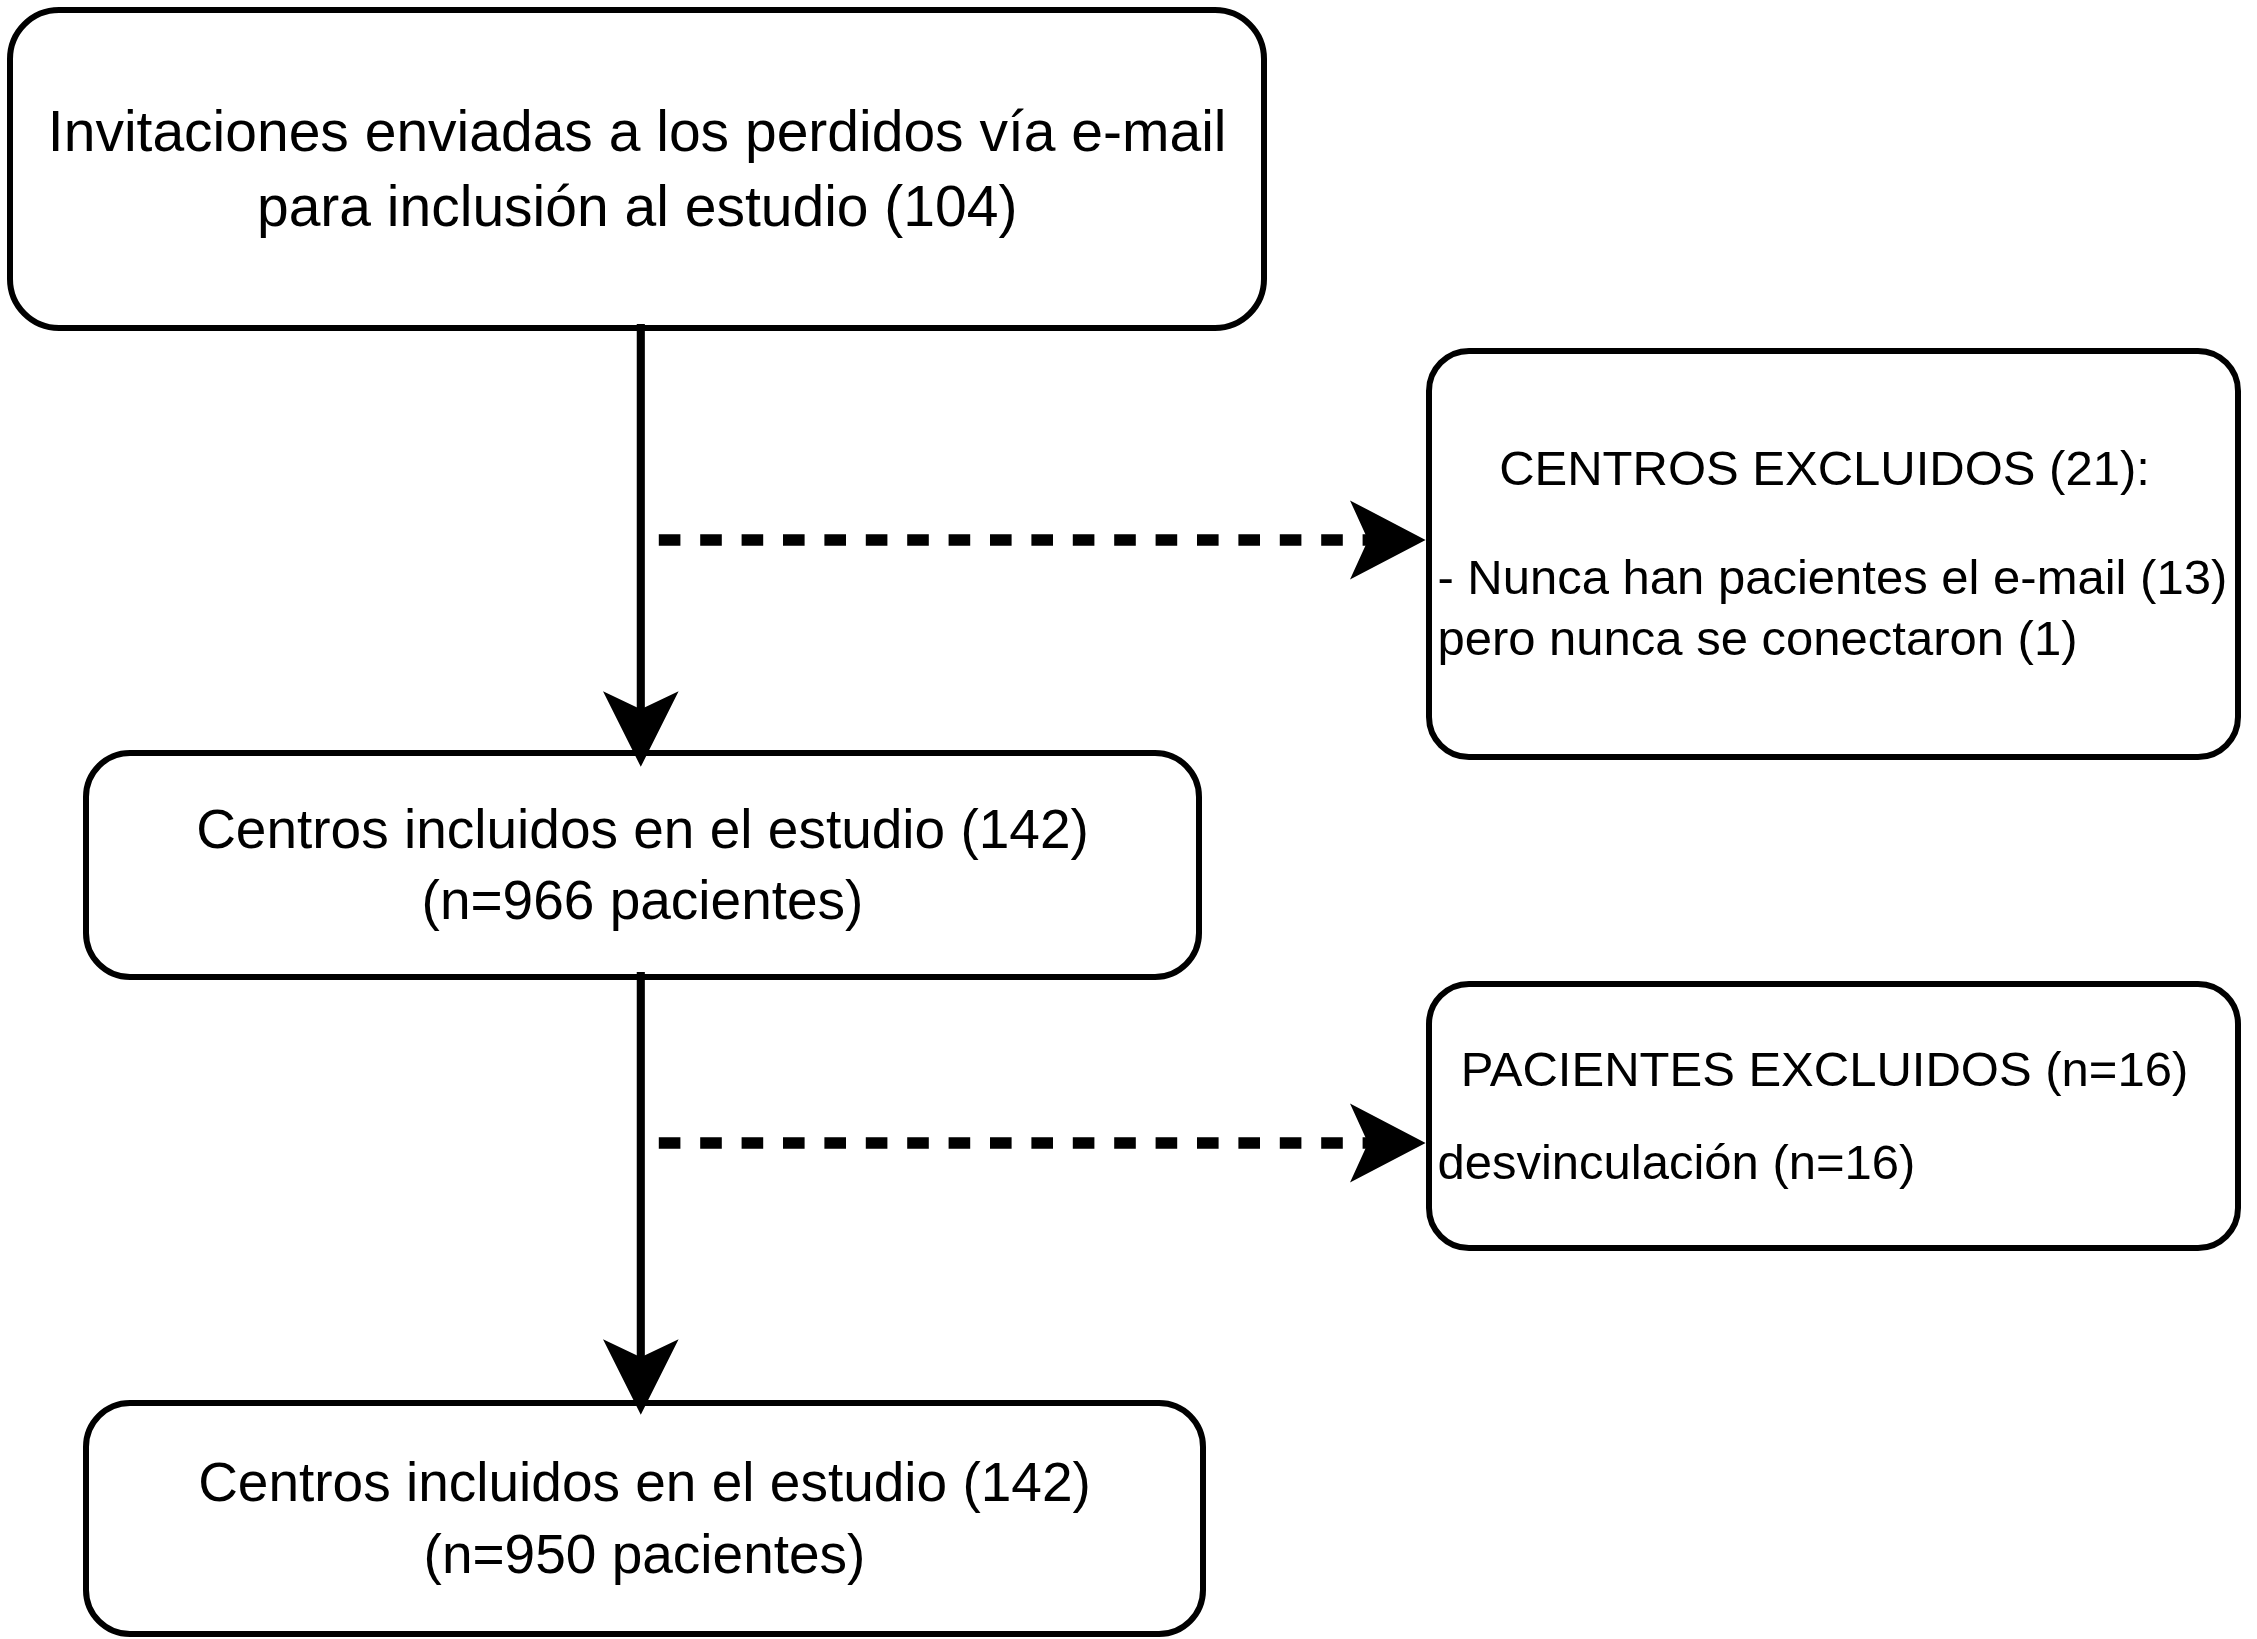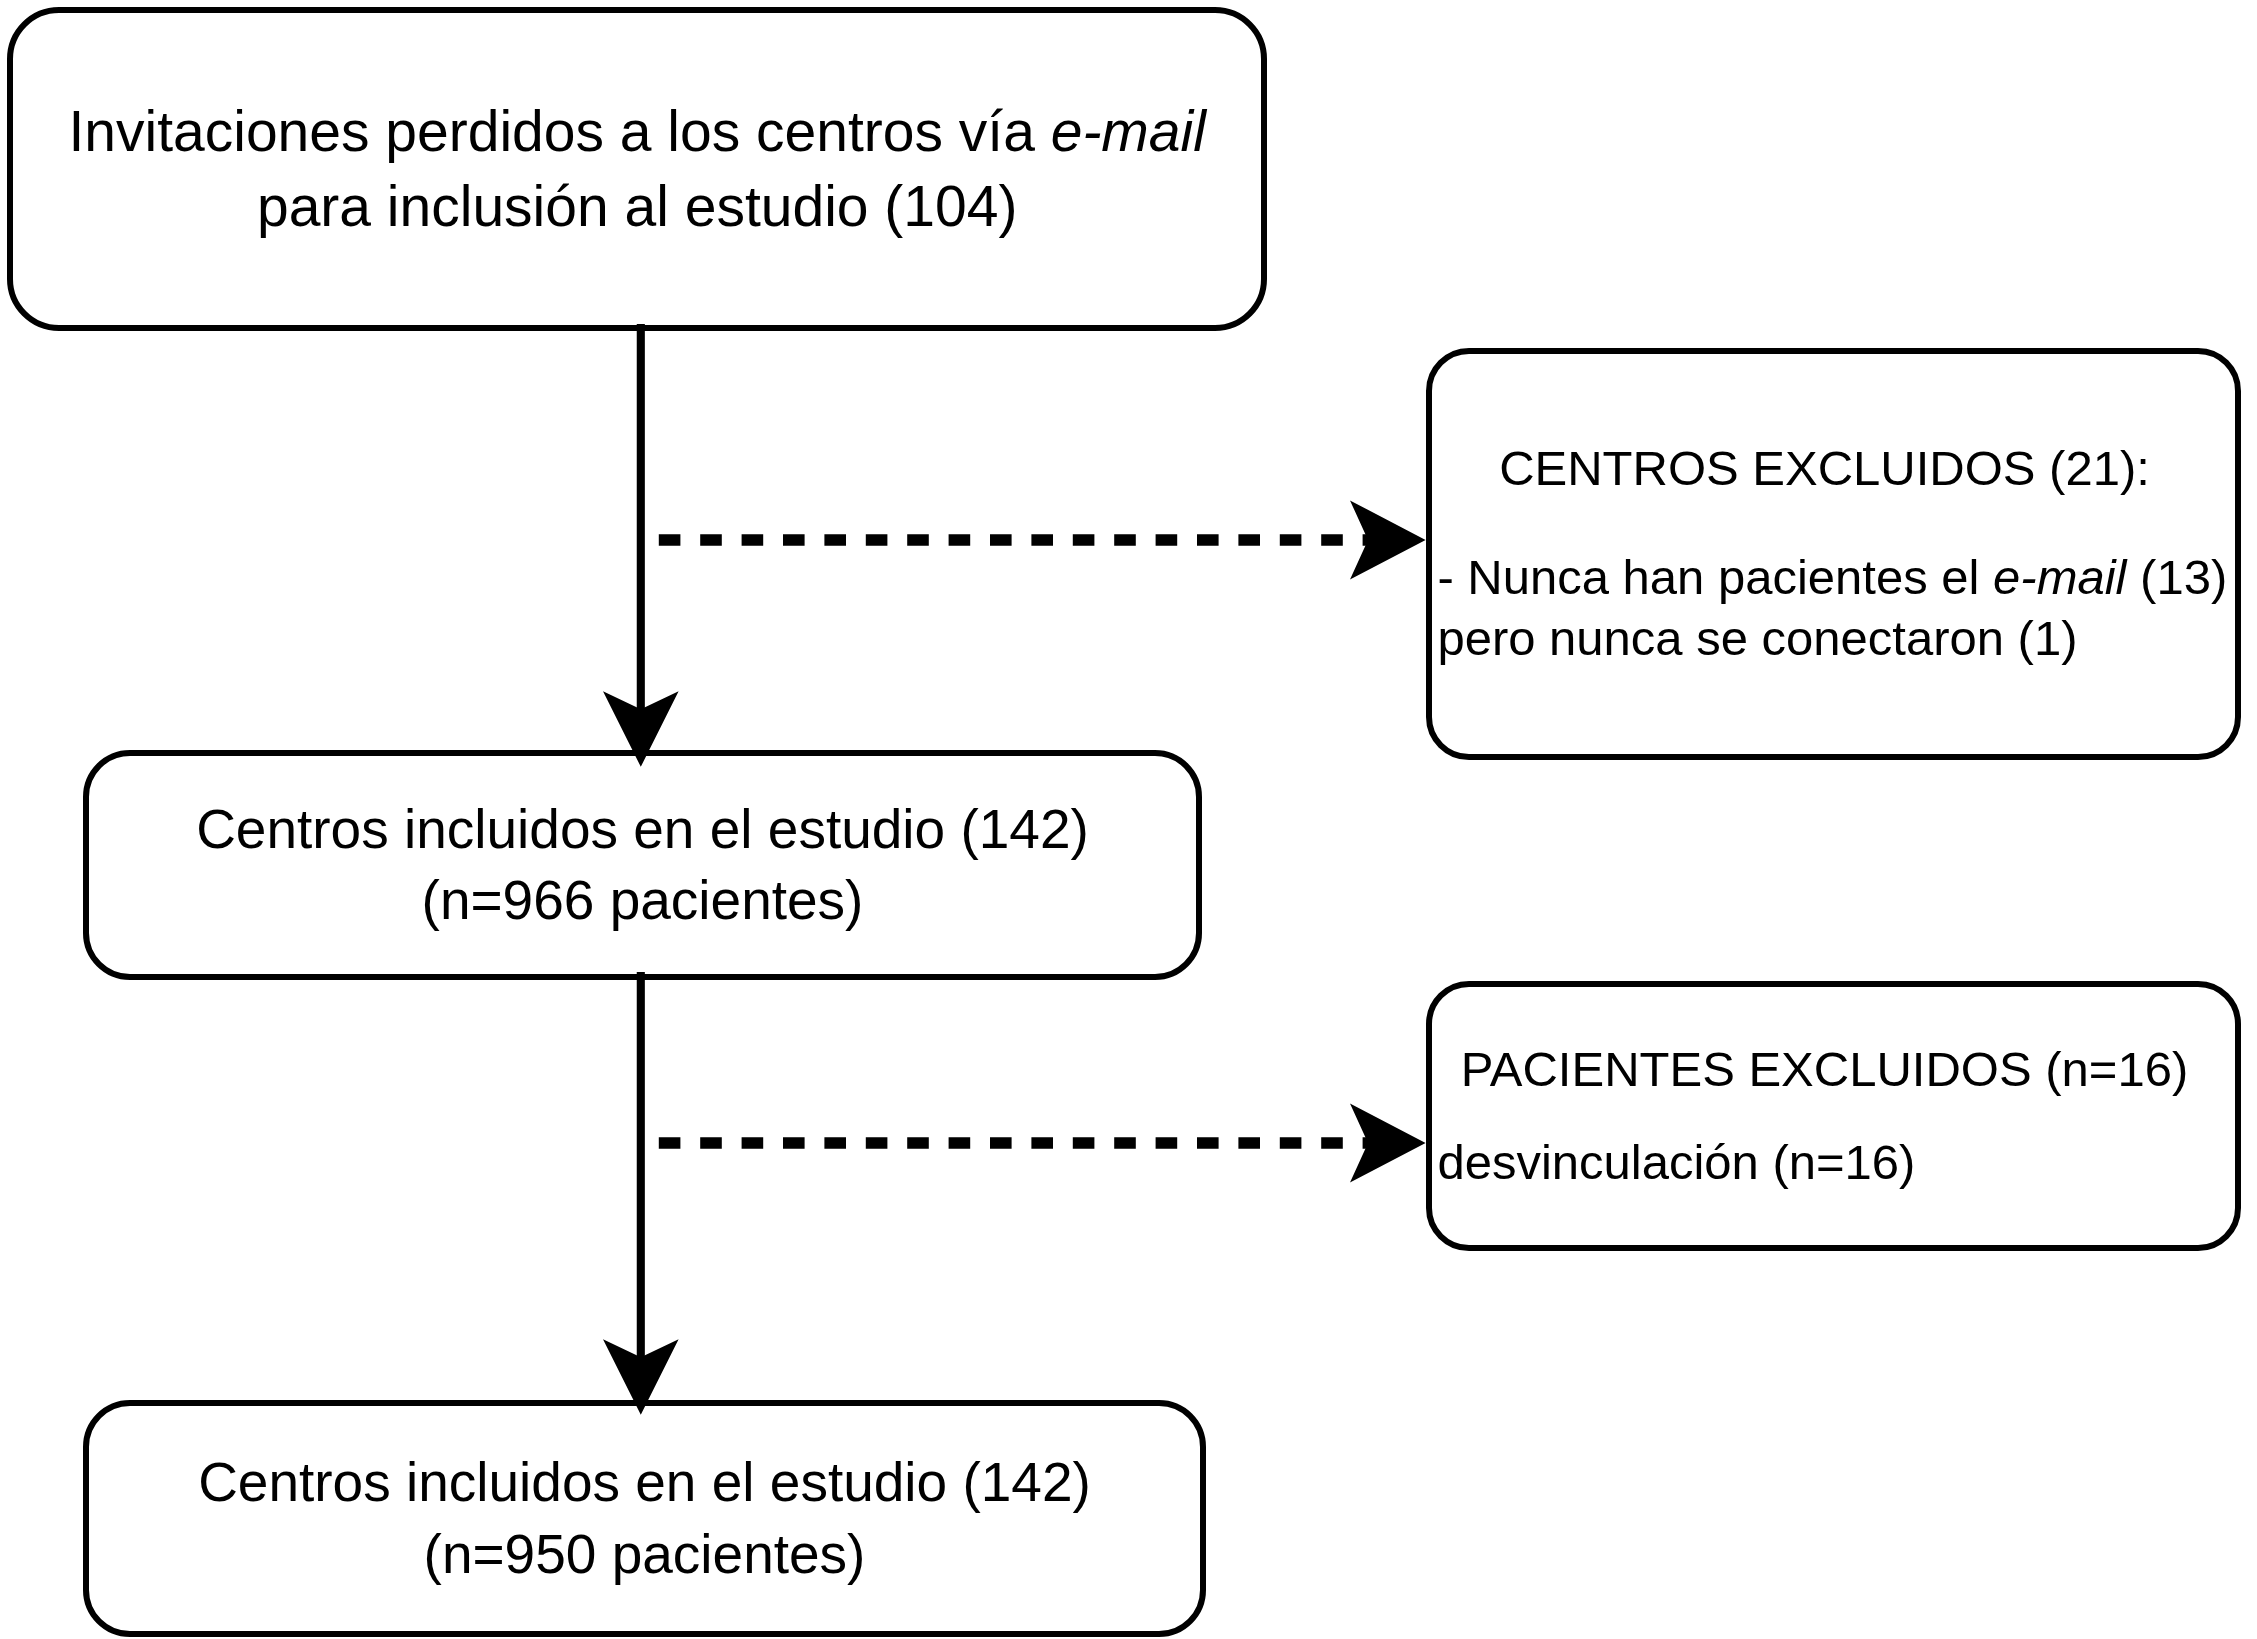--- a/index.html
+++ b/index.html
@@ -78,39 +78,39 @@
     padding: 0 0 0 5.4px;
   }
   #box-pacientes-excluidos .title {
     align-self: center;
     text-align: center;
     margin-bottom: 30px;
     padding-right: 23.4px;
   }
   #box-pacientes-excluidos .line { line-height: 1.28; }
 
-  .em { font-style: italic; }
+  .em { }
 
   
   .connector {
     position: absolute;
     overflow: visible;
   }
   #conn-v1 { left: 576px; top: 324px;  width: 135px;  height: 441px; }
   #conn-v2 { left: 576px; top: 972px; width: 135px;  height: 441px; }
   #conn-d1 { left: 630px; top: 504px;  width: 828px;  height: 72px;  }
   #conn-d2 { left: 630px; top: 1107px; width: 828px;  height: 72px;  }
 </style>
 </head>
 <body>
 
 <div id="canvas">
 
   <div class="node center" id="box-invitaciones">
-    <span class="line"><span>Invitaciones perdidos a los centros vía </span><span class="em">e-mail</span></span>
+    <span class="line"><span>Invitaciones enviadas a los perdidos vía </span><span class="em">e-mail</span></span>
     <span class="line">para inclusión al estudio (104)</span>
   </div>
 
   <div class="node center" id="box-centros-966">
     <span class="line">Centros incluidos en el estudio (142)</span>
     <span class="line">(n=966 pacientes)</span>
   </div>
 
   <div class="node center" id="box-centros-950">
     <span class="line">Centros incluidos en el estudio (142)</span>

